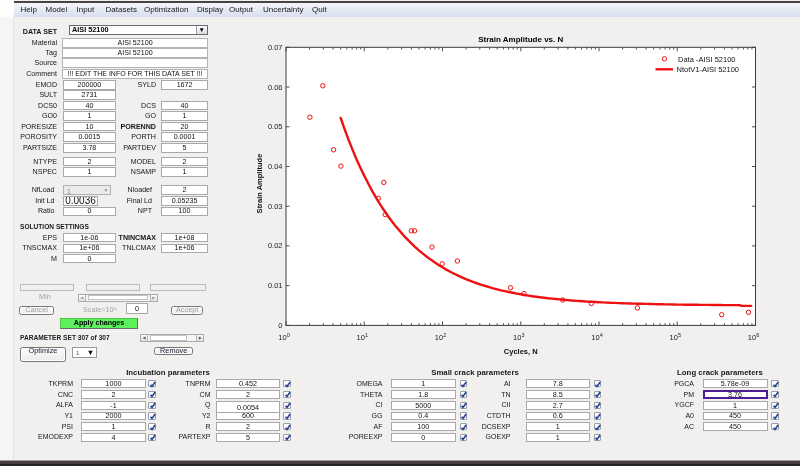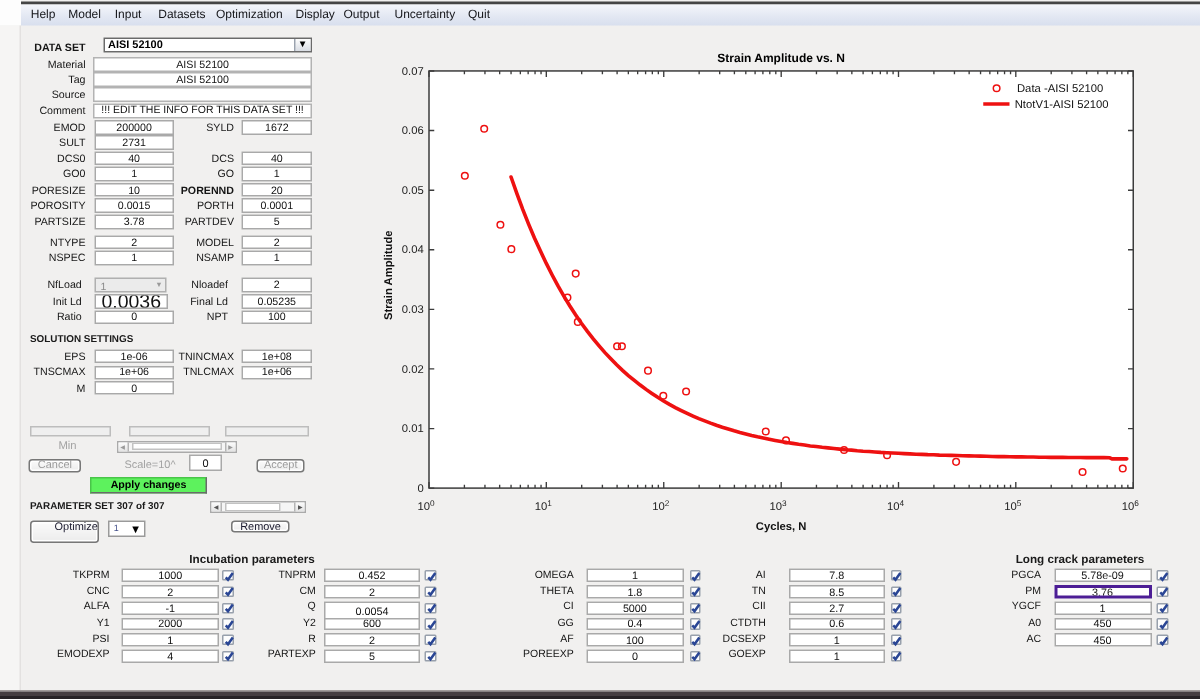--- a/index.html
+++ b/index.html
@@ -62,30 +62,30 @@
 <div style="position:absolute;right:644px;top:166.9px;width:70px;height:10px;line-height:10px;text-align:right;font-size:7.1px;font-weight:normal;color:#161616;white-space:nowrap">NSAMP</div>
 <div style="position:absolute;left:160.6px;top:167.20000000000002px;width:47.900000000000006px;height:9.4px;background:#fff;border:1px solid #a9a9a9;box-sizing:border-box;font-size:7.1px;display:flex;align-items:center;justify-content:center;color:#111;white-space:nowrap;overflow:hidden">1</div>
 <div style="position:absolute;right:745.5px;top:185.0px;width:70px;height:10px;line-height:10px;text-align:right;font-size:7.1px;font-weight:normal;color:#161616;white-space:nowrap">NfLoad</div>
 <div style="position:absolute;left:63px;top:185.0px;width:47.5px;height:10px;background:#ebebeb;border:1px solid #b0b0b0;box-sizing:border-box">
       <div style="position:absolute;left:3px;top:0.5px;font-size:7px;color:#8a8a8a;line-height:9px">1</div>
       <div style="position:absolute;right:1px;top:0;font-size:5px;color:#9a9a9a;line-height:9px">▼</div>
     </div>
 <div style="position:absolute;right:648px;top:185.0px;width:70px;height:10px;line-height:10px;text-align:right;font-size:7.1px;font-weight:normal;color:#161616;white-space:nowrap">Nloadef</div>
 <div style="position:absolute;left:160.6px;top:185.3px;width:47.900000000000006px;height:9.4px;background:#fff;border:1px solid #a9a9a9;box-sizing:border-box;font-size:7.1px;display:flex;align-items:center;justify-content:center;color:#111;white-space:nowrap;overflow:hidden">2</div>
 <div style="position:absolute;right:745.5px;top:195.9px;width:70px;height:10px;line-height:10px;text-align:right;font-size:7.1px;font-weight:normal;color:#161616;white-space:nowrap">Init Ld</div>
-<div style="position:absolute;left:63px;top:196.20000000000002px;width:49px;height:9.4px;background:#fff;border:1px solid #a9a9a9;box-sizing:border-box;font-size:13px;display:flex;align-items:center;justify-content:center;color:#111;white-space:nowrap;overflow:hidden">0.0036</div>
+<div style="position:absolute;left:63px;top:196.20000000000002px;width:35px;height:9.4px;background:#fff;border:1px solid #a9a9a9;box-sizing:border-box;font-size:10px;display:flex;align-items:center;justify-content:center;color:#111;white-space:nowrap;overflow:hidden">0.0036</div>
 <div style="position:absolute;right:648px;top:195.9px;width:70px;height:10px;line-height:10px;text-align:right;font-size:7.1px;font-weight:normal;color:#161616;white-space:nowrap">Final Ld</div>
 <div style="position:absolute;left:160.6px;top:196.20000000000002px;width:47.900000000000006px;height:9.4px;background:#fff;border:1px solid #a9a9a9;box-sizing:border-box;font-size:7.1px;display:flex;align-items:center;justify-content:center;color:#111;white-space:nowrap;overflow:hidden">0.05235</div>
 <div style="position:absolute;right:745.5px;top:206.2px;width:70px;height:10px;line-height:10px;text-align:right;font-size:7.1px;font-weight:normal;color:#161616;white-space:nowrap">Ratio</div>
 <div style="position:absolute;left:63px;top:206.5px;width:52.8px;height:9.4px;background:#fff;border:1px solid #a9a9a9;box-sizing:border-box;font-size:7.1px;display:flex;align-items:center;justify-content:center;color:#111;white-space:nowrap;overflow:hidden">0</div>
 <div style="position:absolute;right:648px;top:206.2px;width:70px;height:10px;line-height:10px;text-align:right;font-size:7.1px;font-weight:normal;color:#161616;white-space:nowrap">NPT</div>
 <div style="position:absolute;left:160.6px;top:206.5px;width:47.900000000000006px;height:9.4px;background:#fff;border:1px solid #a9a9a9;box-sizing:border-box;font-size:7.1px;display:flex;align-items:center;justify-content:center;color:#111;white-space:nowrap;overflow:hidden">100</div>
 <div style="position:absolute;right:743px;top:232.7px;width:70px;height:10px;line-height:10px;text-align:right;font-size:7.1px;font-weight:normal;color:#161616;white-space:nowrap">EPS</div>
 <div style="position:absolute;left:63px;top:233.0px;width:52.8px;height:9.4px;background:#fff;border:1px solid #a9a9a9;box-sizing:border-box;font-size:7.1px;display:flex;align-items:center;justify-content:center;color:#111;white-space:nowrap;overflow:hidden">1e-06</div>
-<div style="position:absolute;right:644px;top:232.7px;width:70px;height:10px;line-height:10px;text-align:right;font-size:7.1px;font-weight:normal;color:#161616;white-space:nowrap">TNINCMAX</div>
+<div style="position:absolute;right:644px;top:232.7px;width:70px;height:10px;line-height:10px;text-align:right;font-size:7.1px;font-weight:bold;color:#161616;white-space:nowrap">TNINCMAX</div>
 <div style="position:absolute;left:160.6px;top:233.0px;width:47.900000000000006px;height:9.4px;background:#fff;border:1px solid #a9a9a9;box-sizing:border-box;font-size:7.1px;display:flex;align-items:center;justify-content:center;color:#111;white-space:nowrap;overflow:hidden">1e+08</div>
 <div style="position:absolute;right:743px;top:243.3px;width:70px;height:10px;line-height:10px;text-align:right;font-size:7.1px;font-weight:normal;color:#161616;white-space:nowrap">TNSCMAX</div>
 <div style="position:absolute;left:63px;top:243.60000000000002px;width:52.8px;height:9.4px;background:#fff;border:1px solid #a9a9a9;box-sizing:border-box;font-size:7.1px;display:flex;align-items:center;justify-content:center;color:#111;white-space:nowrap;overflow:hidden">1e+06</div>
 <div style="position:absolute;right:644px;top:243.3px;width:70px;height:10px;line-height:10px;text-align:right;font-size:7.1px;font-weight:normal;color:#161616;white-space:nowrap">TNLCMAX</div>
 <div style="position:absolute;left:160.6px;top:243.60000000000002px;width:47.900000000000006px;height:9.4px;background:#fff;border:1px solid #a9a9a9;box-sizing:border-box;font-size:7.1px;display:flex;align-items:center;justify-content:center;color:#111;white-space:nowrap;overflow:hidden">1e+06</div>
 <div style="position:absolute;right:743px;top:253.7px;width:70px;height:10px;line-height:10px;text-align:right;font-size:7.1px;font-weight:normal;color:#161616;white-space:nowrap">M</div>
 <div style="position:absolute;left:63px;top:254.0px;width:52.8px;height:9.4px;background:#fff;border:1px solid #a9a9a9;box-sizing:border-box;font-size:7.1px;display:flex;align-items:center;justify-content:center;color:#111;white-space:nowrap;overflow:hidden">0</div>
 <div style="position:absolute;left:20px;top:221.6px;height:10px;line-height:10px;font-size:6.6px;font-weight:bold;color:#1a1a1a;white-space:nowrap">SOLUTION SETTINGS</div>
 <div style="position:absolute;left:19.5px;top:283.5px;width:54.0px;height:7px;background:#efefef;border:1px solid #bdbdbd;box-sizing:border-box"></div>
 <div style="position:absolute;left:85.5px;top:283.5px;width:54.0px;height:7px;background:#efefef;border:1px solid #bdbdbd;box-sizing:border-box"></div>
@@ -100,27 +100,28 @@
 <div style="position:absolute;left:0px;top:305.0px;width:200px;height:10px;line-height:10px;text-align:center;font-size:7.3px;font-weight:normal;color:#a3a3a3;white-space:nowrap">Scale=10^</div>
 <div style="position:absolute;left:126px;top:303.0px;width:22px;height:10.6px;background:#fff;border:1px solid #a9a9a9;box-sizing:border-box;font-size:7.3px;display:flex;align-items:center;justify-content:center;color:#111;white-space:nowrap;overflow:hidden">0</div>
 <div style="position:absolute;left:171.0px;top:306.0px;width:32.30000000000001px;height:8.600000000000023px;background:linear-gradient(#fbfbfb,#ececec);border:1px solid #777;border-radius:2.5px;box-sizing:border-box;box-shadow:inset 0 0 0 1px #fff;font-size:7.3px;font-weight:normal;color:#9b9b9b;text-align:center;line-height:6.600000000000023px;white-space:nowrap">Accept</div>
 <div style="position:absolute;left:60px;top:318.3px;width:78px;height:10.4px;background:#5df25d;border:1px solid #49c549;border-right:1.5px solid #6a6a6a;border-bottom:1.5px solid #6a6a6a;box-sizing:border-box;text-align:center;font-size:7.1px;font-weight:bold;color:#000;line-height:9.5px">Apply changes</div>
 <div style="position:absolute;left:20px;top:333.0px;height:10px;line-height:10px;font-size:6.6px;font-weight:bold;color:#1a1a1a;white-space:nowrap">PARAMETER SET 307 of 307</div>
 <div style="position:absolute;left:140.3px;top:333.8px;width:63.69999999999999px;height:8.399999999999977px;background:#f5f5f5;border:1px solid #aaa;box-sizing:border-box">
       <div style="position:absolute;left:0;top:0;width:6.5px;height:100%;background:linear-gradient(#fcfcfc,#e3e3e3);border-right:1px solid #b5b5b5;font-size:4px;color:#555;text-align:center;line-height:6.399999999999977px">◀</div>
       <div style="position:absolute;right:0;top:0;width:6.5px;height:100%;background:linear-gradient(#fcfcfc,#e3e3e3);border-left:1px solid #b5b5b5;font-size:4px;color:#555;text-align:center;line-height:6.399999999999977px">▶</div>
       <div style="position:absolute;left:9.0px;top:0.5px;right:15.5px;height:5.399999999999977px;background:#fff;border:1px solid #c2c2c2;box-sizing:border-box"></div>
     </div>
-<div style="position:absolute;left:19.8px;top:347.4px;width:46.400000000000006px;height:15px;background:linear-gradient(#fbfbfb,#ececec);border:1px solid #777;border-radius:2.5px;box-sizing:border-box;box-shadow:inset 0 0 0 1px #fff;font-size:7.3px;font-weight:normal;color:#1a1a2e;text-align:right;line-height:6.2000000000000455px;white-space:nowrap">Optimize</div>
+<div style="position:absolute;left:19.8px;top:347.4px;width:46.400000000000006px;height:15px;background:linear-gradient(#fbfbfb,#ececec);border:1px solid #777;border-radius:2.5px;box-sizing:border-box;box-shadow:inset 0 0 0 1px #fff;font-size:7.3px;font-weight:normal;color:#1a1a2e;text-align:center;line-height:6.2000000000000455px;white-space:nowrap">Optimize</div>
 <div style="position:absolute;left:72.4px;top:347.2px;width:24.2px;height:10.4px;background:#fff;border:1px solid #9a9a9a;box-sizing:border-box">
       <div style="position:absolute;left:2.5px;top:0.5px;font-size:6px;color:#44508a;line-height:8px">1</div>
       <div style="position:absolute;right:1.5px;bottom:0.2px;font-size:7.5px;color:#000;line-height:7.5px">▼</div>
     </div>
 <div style="position:absolute;left:154.4px;top:347.4px;width:38.599999999999994px;height:7.2000000000000455px;background:linear-gradient(#fbfbfb,#ececec);border:1px solid #777;border-radius:2.5px;box-sizing:border-box;box-shadow:inset 0 0 0 1px #fff;font-size:7.3px;font-weight:normal;color:#1a1a2e;text-align:center;line-height:5.2000000000000455px;white-space:nowrap">Remove</div>
 <div style="position:absolute;left:68px;top:367.6px;width:200px;height:10px;line-height:10px;text-align:center;font-size:7.8px;font-weight:bold;color:#1a1a1a;white-space:nowrap">Incubation parameters</div>
+<div style="position:absolute;left:375px;top:367.6px;width:200px;height:10px;line-height:10px;text-align:center;font-size:7.8px;font-weight:bold;color:#1a1a1a;white-space:nowrap">Small crack parameters</div>
 <div style="position:absolute;left:620px;top:367.6px;width:200px;height:10px;line-height:10px;text-align:center;font-size:7.8px;font-weight:bold;color:#1a1a1a;white-space:nowrap">Long crack parameters</div>
 <div style="position:absolute;right:727px;top:378.8px;width:70px;height:10px;line-height:10px;text-align:right;font-size:7.0px;font-weight:normal;color:#161616;white-space:nowrap">TKPRM</div>
 <div style="position:absolute;left:81px;top:379.40000000000003px;width:65px;height:8.8px;background:#fff;border:1px solid #a9a9a9;box-sizing:border-box;font-size:7.2px;display:flex;align-items:center;justify-content:center;color:#111;white-space:nowrap;overflow:hidden">1000</div>
 <div style="position:absolute;left:148.3px;top:380.1px;width:7.4px;height:7.4px;background:#fdfdfd;border:1px solid #98a0ac;box-sizing:border-box;border-radius:1px">
       <svg width="7" height="7" viewBox="0 0 7 7" style="position:absolute;left:-0.6px;top:-0.4px;overflow:visible">
         <path d="M1.5 3.9 L3.0 5.5 L6.2 1.0" stroke="#2a4695" stroke-width="1.7" fill="none"></path>
       </svg>
     </div>
 <div style="position:absolute;right:727px;top:389.5px;width:70px;height:10px;line-height:10px;text-align:right;font-size:7.0px;font-weight:normal;color:#161616;white-space:nowrap">CNC</div>
 <div style="position:absolute;left:81px;top:390.1px;width:65px;height:8.8px;background:#fff;border:1px solid #a9a9a9;box-sizing:border-box;font-size:7.2px;display:flex;align-items:center;justify-content:center;color:#111;white-space:nowrap;overflow:hidden">2</div>

